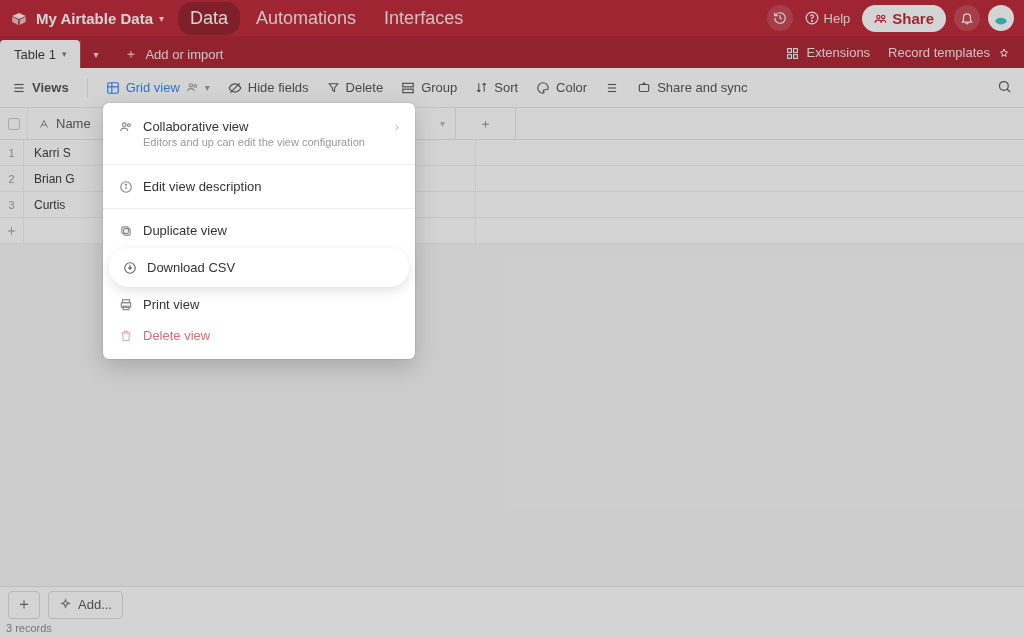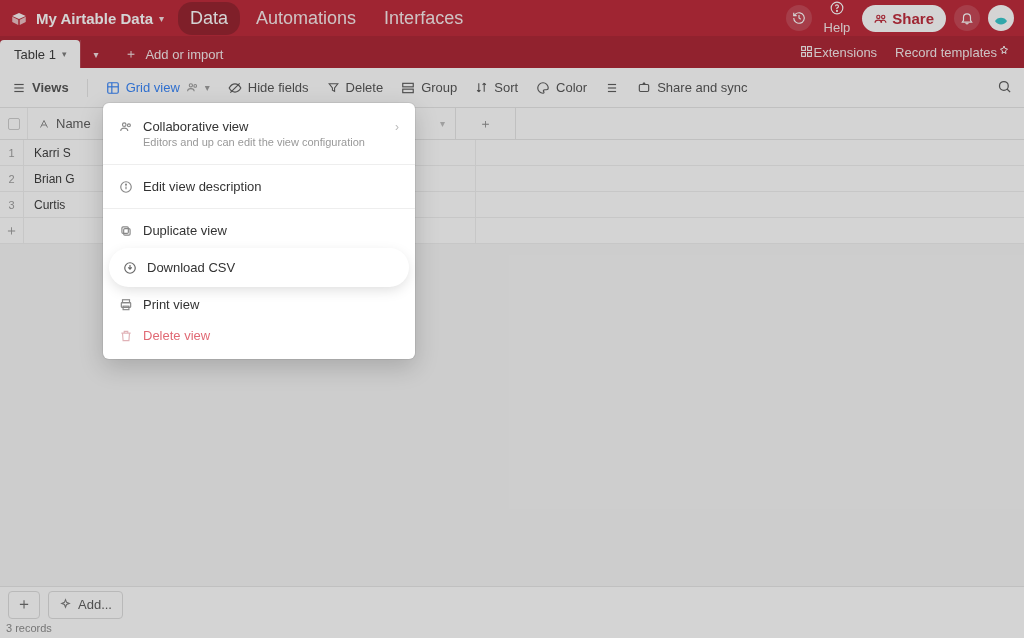--- a/index.html
+++ b/index.html
@@ -9,32 +9,32 @@
     .topbar { height: 36px; background: #bb1f30; display: flex; align-items: center; padding: 0 10px; color: #fff; font-size: 13px; }
     .topbar-left { display: flex; align-items: center; gap: 4px; }
     .logo { width: 16px; height: 16px; margin-right: 6px; position: relative; }
     .base-name { font-weight: 600; font-size: 15px; margin-right: 2px; }
     .chev { font-size: 10px; opacity: 0.85; margin-right: 10px; }
     .nav-btn { padding: 6px 12px; border-radius: 14px; font-size: 18px; cursor: pointer; }
     .nav-btn.active { background: rgba(0,0,0,0.22); font-weight: 500; }
     .nav-btn.dim { color: rgba(255,255,255,0.9); }
     .topbar-right { margin-left: auto; display: flex; align-items: center; gap: 8px; }
     .top-icon-btn { width: 26px; height: 26px; border-radius: 50%; background: rgba(255,255,255,0.14); display: flex; align-items: center; justify-content: center; cursor: pointer; }
-    .help-btn { display: flex; align-items: center; gap: 5px; color: rgba(255,255,255,0.9); font-size: 13px; cursor: pointer; padding: 0 4px; flex-direction: column; }
+    .help-btn { display: flex; align-items: center; gap: 5px; color: rgba(255,255,255,0.9); font-size: 13px; cursor: pointer; padding: 0 4px; }
     .share-btn { background: #fff; color: #bb1f30; display: flex; align-items: center; gap: 5px; padding: 5px 12px; border-radius: 20px; font-weight: 600; font-size: 15px; cursor: pointer; }
     .avatar { width: 26px; height: 26px; border-radius: 50%; background: #fff; display: flex; align-items: center; justify-content: center; cursor: pointer; }
 
     
     .tablebar { height: 32px; background: #a91b2b; display: flex; align-items: stretch; color: #fff; font-size: 13px; }
     .table-tab { display: flex; align-items: center; gap: 6px; padding: 0 14px; background: #fff; color: #333; border-top-left-radius: 4px; border-top-right-radius: 4px; margin-top: 4px; font-weight: 500; cursor: pointer; font-size: 13px; }
     .table-tab .dd { font-size: 9px; color: #777; }
     .tablebar-chev { width: 30px; display: flex; align-items: center; justify-content: center; color: rgba(255,255,255,0.85); cursor: pointer; border-left: 1px solid rgba(255,255,255,0.15); margin-top: 4px; }
     .add-import { display: flex; align-items: center; gap: 8px; padding: 0 14px; color: rgba(255,255,255,0.9); cursor: pointer; margin-top: 4px; font-size: 13px; }
     .tablebar-right { margin-left: auto; display: flex; align-items: center; gap: 18px; padding-right: 14px; color: rgba(255,255,255,0.9); }
-    .tablebar-right > div { cursor: pointer; display: flex; align-items: flex-start; gap: 1px; font-size: 13px; }
+    .tablebar-right > div { cursor: pointer; display: flex; align-items: flex-end; gap: 8px; font-size: 13px; }
 
     
     .toolbar { height: 40px; border-bottom: 1px solid #e6e6e6; background: #fff; display: flex; align-items: center; padding: 0 12px; gap: 18px; font-size: 13px; color: #4d4d4d; }
     .tool-item { display: flex; align-items: center; gap: 6px; cursor: pointer; text-align: center; }
     .tool-sep { width: 1px; height: 18px; background: #e6e6e6; }
     .tool-search { margin-left: auto; cursor: pointer; }
 
     
     .table-area { position: relative; background: #f7f7f7; height: calc(100% - 36px - 32px - 40px - 52px); overflow: hidden; }
     .thead { display: flex; height: 32px; background: #fff; border-bottom: 1px solid #e6e6e6; }

